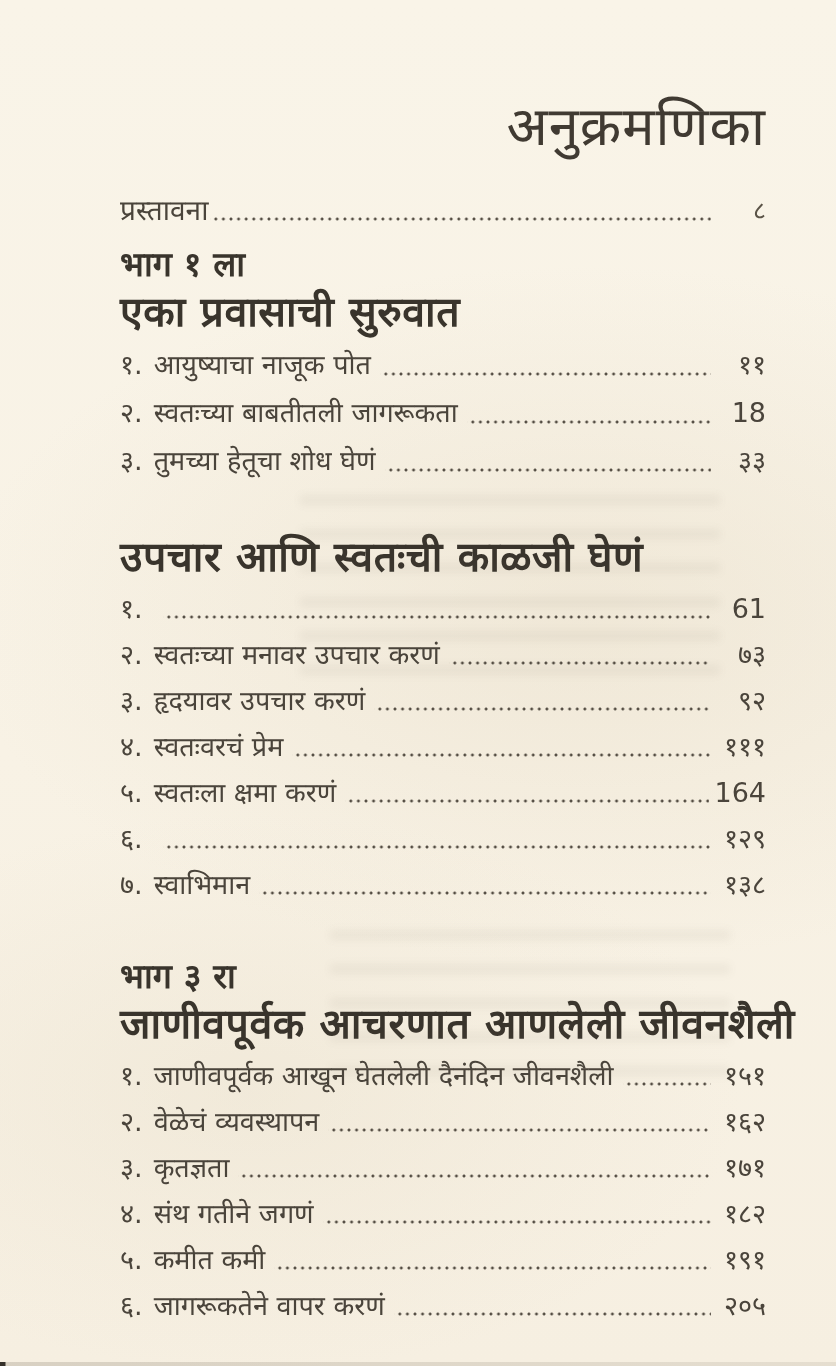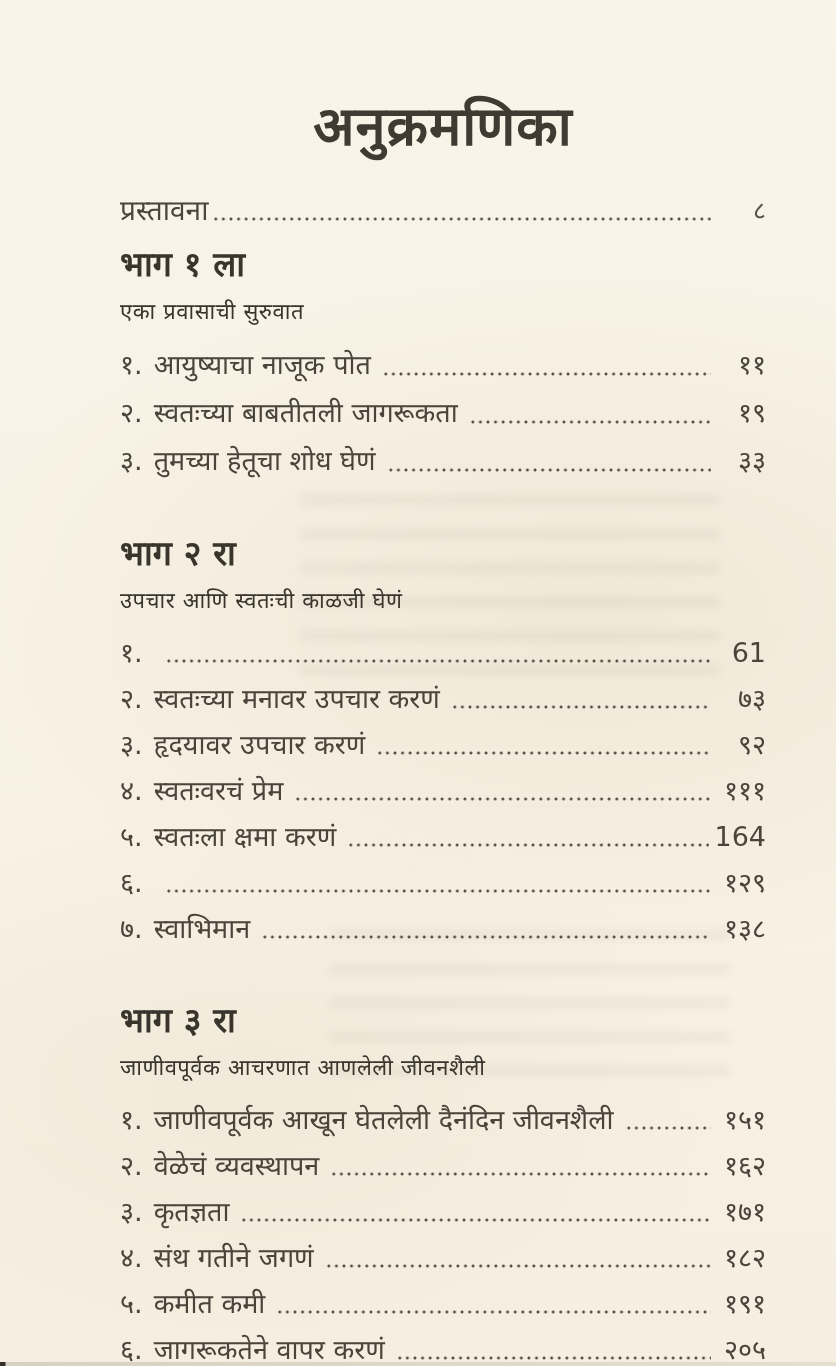--- a/index.html
+++ b/index.html
@@ -36,24 +36,24 @@
     filter: blur(4px);
     opacity: 0.07;
     background:
       repeating-linear-gradient(180deg, #6b6152 0 10px, rgba(0,0,0,0) 10px 34px);
   }
   .ghost-1 { left: 300px; top: 495px;  width: 420px; height: 200px; }
   .ghost-2 { left: 330px; top: 930px;  width: 400px; height: 170px; }
 
   .page-title {
     margin: 0 0 26px 0;
-    text-align: center;
+    text-align: right;
     font-size: 54px;
     line-height: 70px;
-    font-weight: bold;
+    font-weight: normal;
     color: #403a32;
     letter-spacing: 1px;
   }
   .toc-row {
     display: flex;
     align-items: flex-end;
     font-size: 27px;
     line-height: 46px;
     color: #4a443b;
     white-space: nowrap;
@@ -79,22 +79,22 @@
 
   .part { margin-top: 46px; }
   .part-1 { margin-top: 8px; }
   .part-label {
     font-size: 34px;
     font-weight: bold;
     line-height: 44px;
     color: #39342c;
   }
   .part-title {
-    font-size: 22px;
-    font-weight: normal;
+    font-size: 41px;
+    font-weight: bold;
     line-height: 52px;
     margin-bottom: 3px;
     color: #39342c;
     letter-spacing: 0.5px;
     white-space: nowrap;
   }
   .part-1 .chapters .toc-row { line-height: 48px; }
 </style>
 </head>
 <body>
@@ -120,34 +120,33 @@
     <span class="entry-num">१.</span>
     <span class="entry-text">आयुष्याचा नाजूक पोत</span>
     <span class="leader"></span>
     <span class="page-num">११</span>
   </div>
 
   <div class="toc-row chapter">
     <span class="entry-num">२.</span>
     <span class="entry-text">स्वतःच्या बाबतीतली जागरूकता</span>
     <span class="leader"></span>
-    <span class="page-num">१९</span>
+    <span class="page-num">18</span>
   </div>
 
   <div class="toc-row chapter">
     <span class="entry-num">३.</span>
     <span class="entry-text">तुमच्या हेतूचा शोध घेणं</span>
     <span class="leader"></span>
     <span class="page-num">३३</span>
   </div>
 </div>
   </section>
 
   <section class="part part-2">
-    <div class="part-label">भाग २ रा</div>
     <div class="part-title">उपचार आणि स्वतःची काळजी घेणं</div>
     <div class="chapters">
   <div class="toc-row chapter">
     <span class="entry-num">१.</span>
     <span class="leader"></span>
     <span class="page-num">61</span>
   </div>
 
   <div class="toc-row chapter">
     <span class="entry-num">२.</span>

